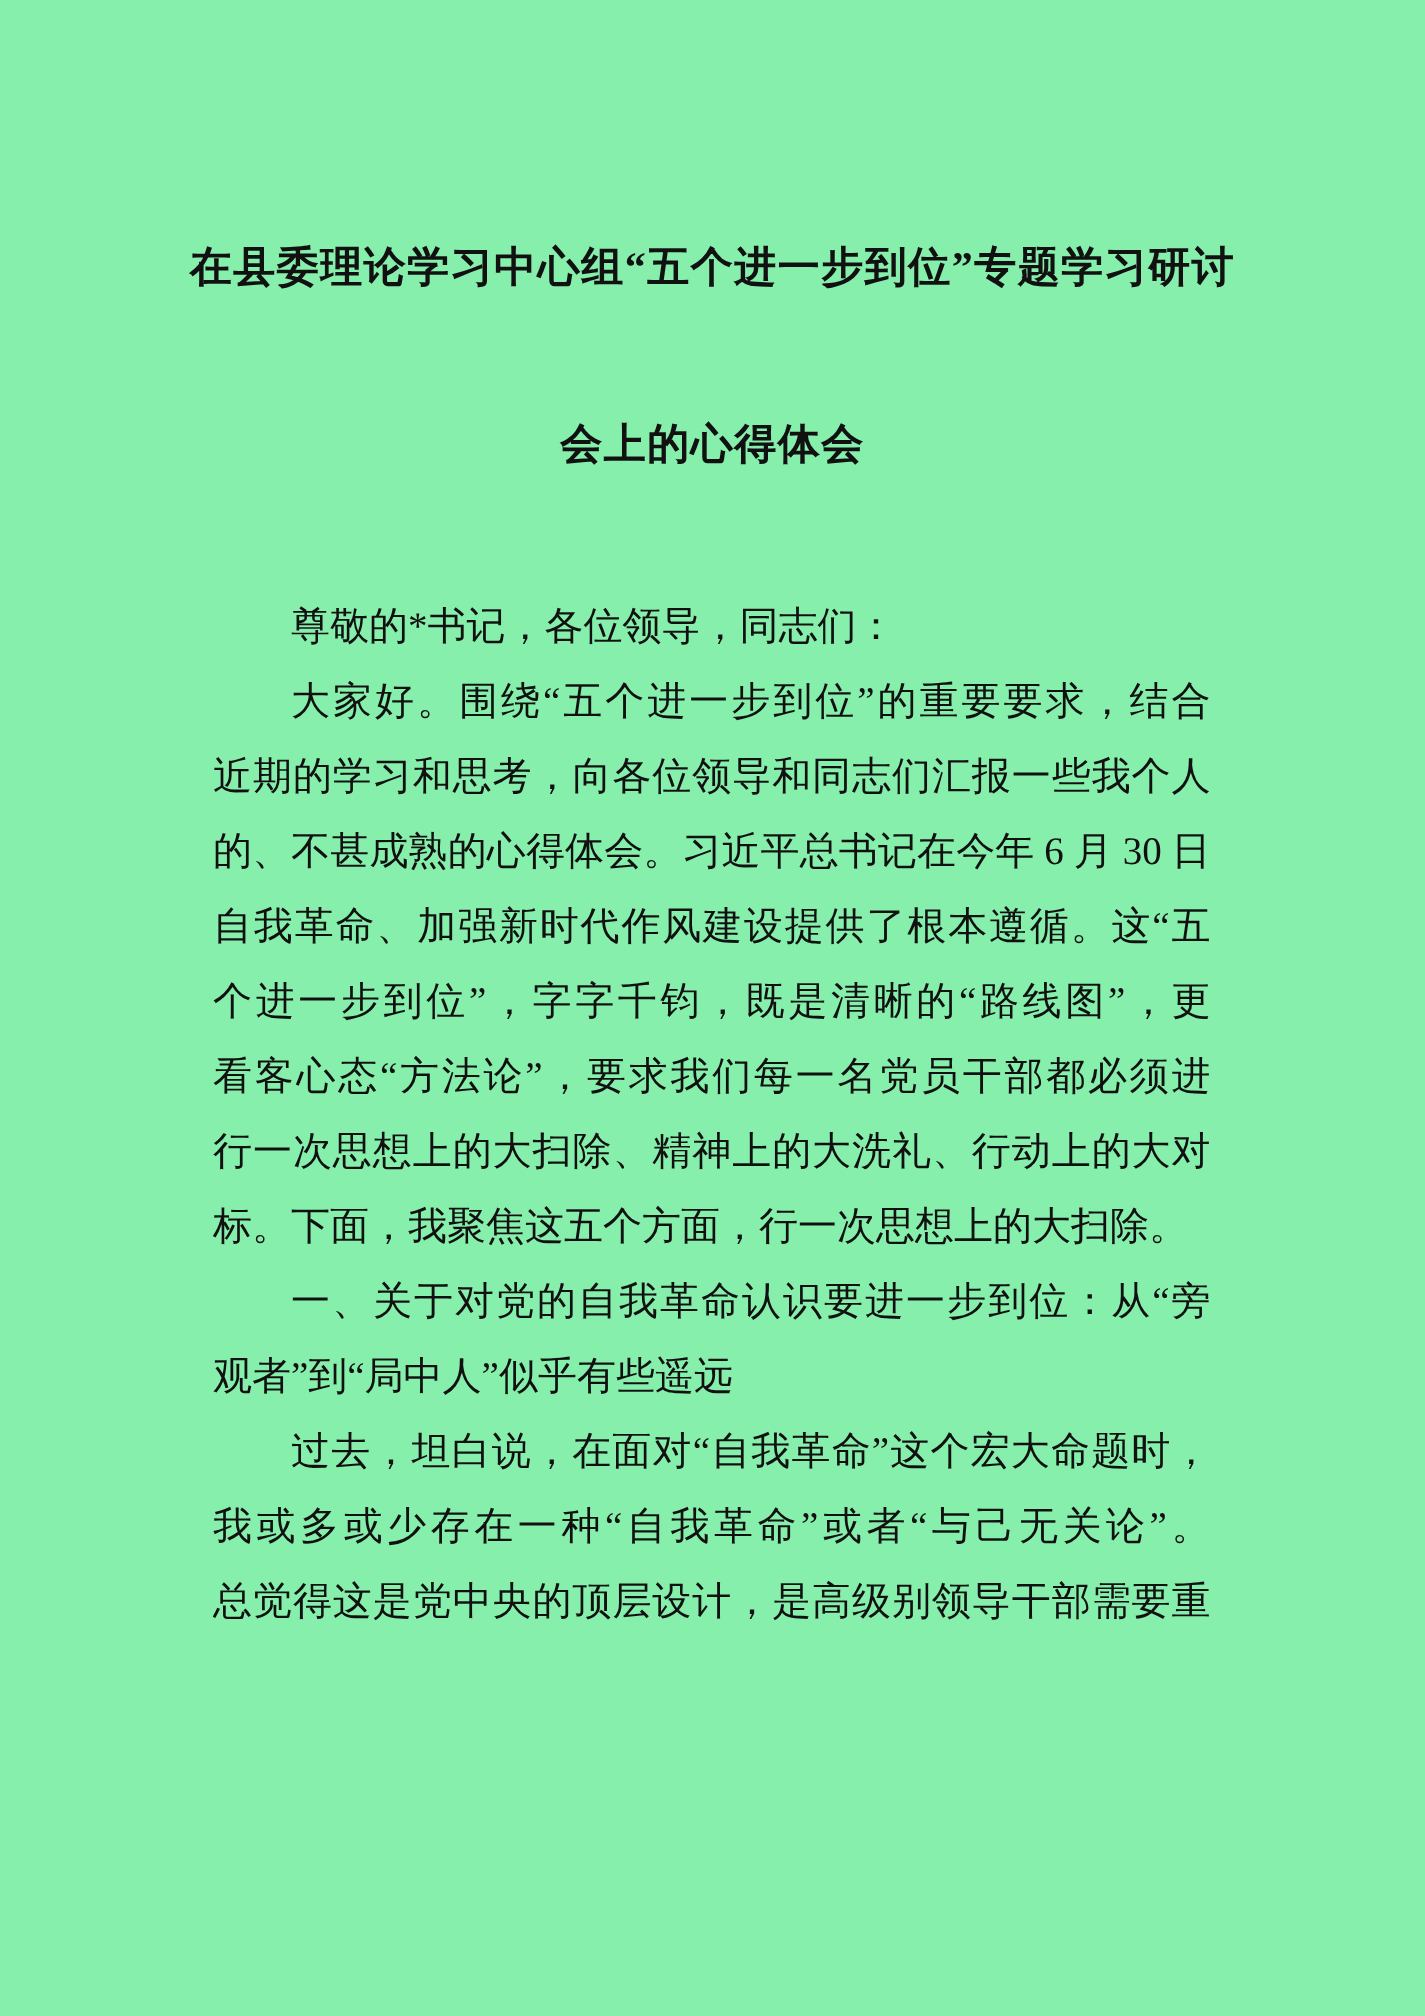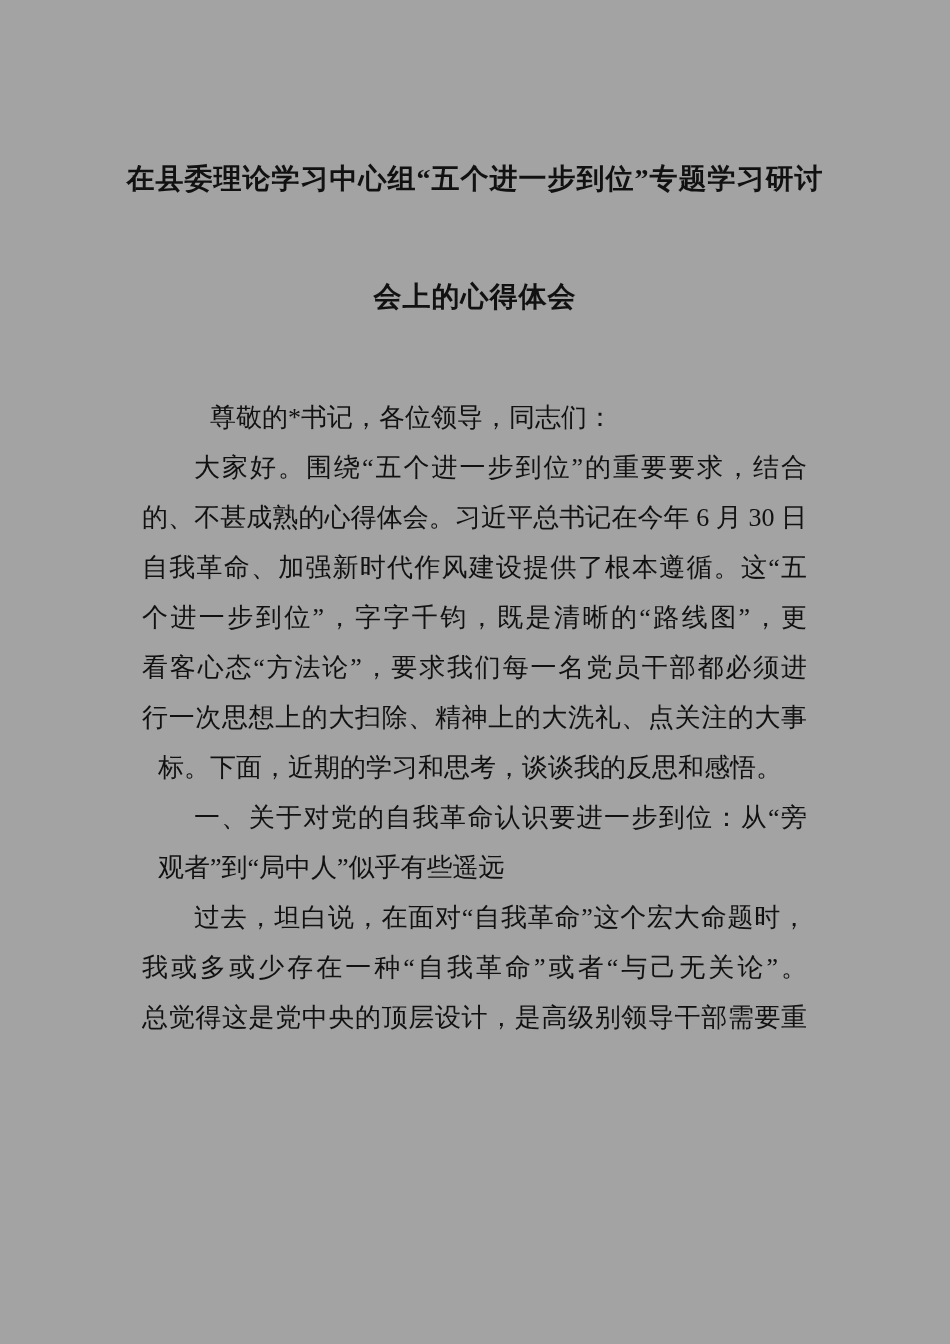--- a/index.html
+++ b/index.html
@@ -5,21 +5,21 @@
   * { margin: 0; padding: 0; box-sizing: border-box; }
   html, body { background: #ffffff; }
   body {
     font-family: "Liberation Serif", "DejaVu Serif", serif;
     color: #111111;
   }
   .page {
     position: relative;
     width: 950px;
     height: 1344px;
-    background: #a3a3a3;
+    background: #86efac;
     overflow: hidden;
   }
   .doc-title {
     position: absolute;
     left: 0;
     width: 950px;
     text-align: center;
     font-size: 28px;
     font-weight: bold;
     letter-spacing: 1px;
@@ -38,44 +38,44 @@
     line-height: 50px;
     font-size: 26px;
     text-align: justify;
     text-align-last: justify;
     overflow: hidden;
     white-space: nowrap;
   }
   .line.para-end {
     text-align: right;
     text-align-last: left;
-    margin-left: 16px;
   }
   .line.indent {
     text-indent: 52px;
   }
 </style>
 </head>
 <body>
 
 <div class="page">
 
   <div class="doc-title t1">在县委理论学习中心组“五个进一步到位”专题学习研讨</div>
 
   <div class="doc-title t2">会上的心得体会</div>
 
   <div class="doc-body">
     <div class="line indent para-end">尊敬的*书记，各位领导，同志们：</div>
     <div class="line indent">大家好。围绕“五个进一步到位”的重要要求，结合</div>
+    <div class="line">近期的学习和思考，向各位领导和同志们汇报一些我个人</div>
     <div class="line">的、不甚成熟的心得体会。习近平总书记在今年 6 月 30 日</div>
     <div class="line">自我革命、加强新时代作风建设提供了根本遵循。这“五</div>
     <div class="line">个进一步到位”，字字千钧，既是清晰的“路线图”，更</div>
     <div class="line">看客心态“方法论”，要求我们每一名党员干部都必须进</div>
-    <div class="line">行一次思想上的大扫除、精神上的大洗礼、点关注的大事</div>
-    <div class="line para-end">标。下面，近期的学习和思考，谈谈我的反思和感悟。</div>
+    <div class="line">行一次思想上的大扫除、精神上的大洗礼、行动上的大对</div>
+    <div class="line para-end">标。下面，我聚焦这五个方面，行一次思想上的大扫除。</div>
     <div class="line indent">一、关于对党的自我革命认识要进一步到位：从“旁</div>
     <div class="line para-end">观者”到“局中人”似乎有些遥远</div>
     <div class="line indent">过去，坦白说，在面对“自我革命”这个宏大命题时，</div>
     <div class="line">我或多或少存在一种“自我革命”或者“与己无关论”。</div>
     <div class="line">总觉得这是党中央的顶层设计，是高级别领导干部需要重</div>
   </div>
 
 </div>
 
 </body></html>

